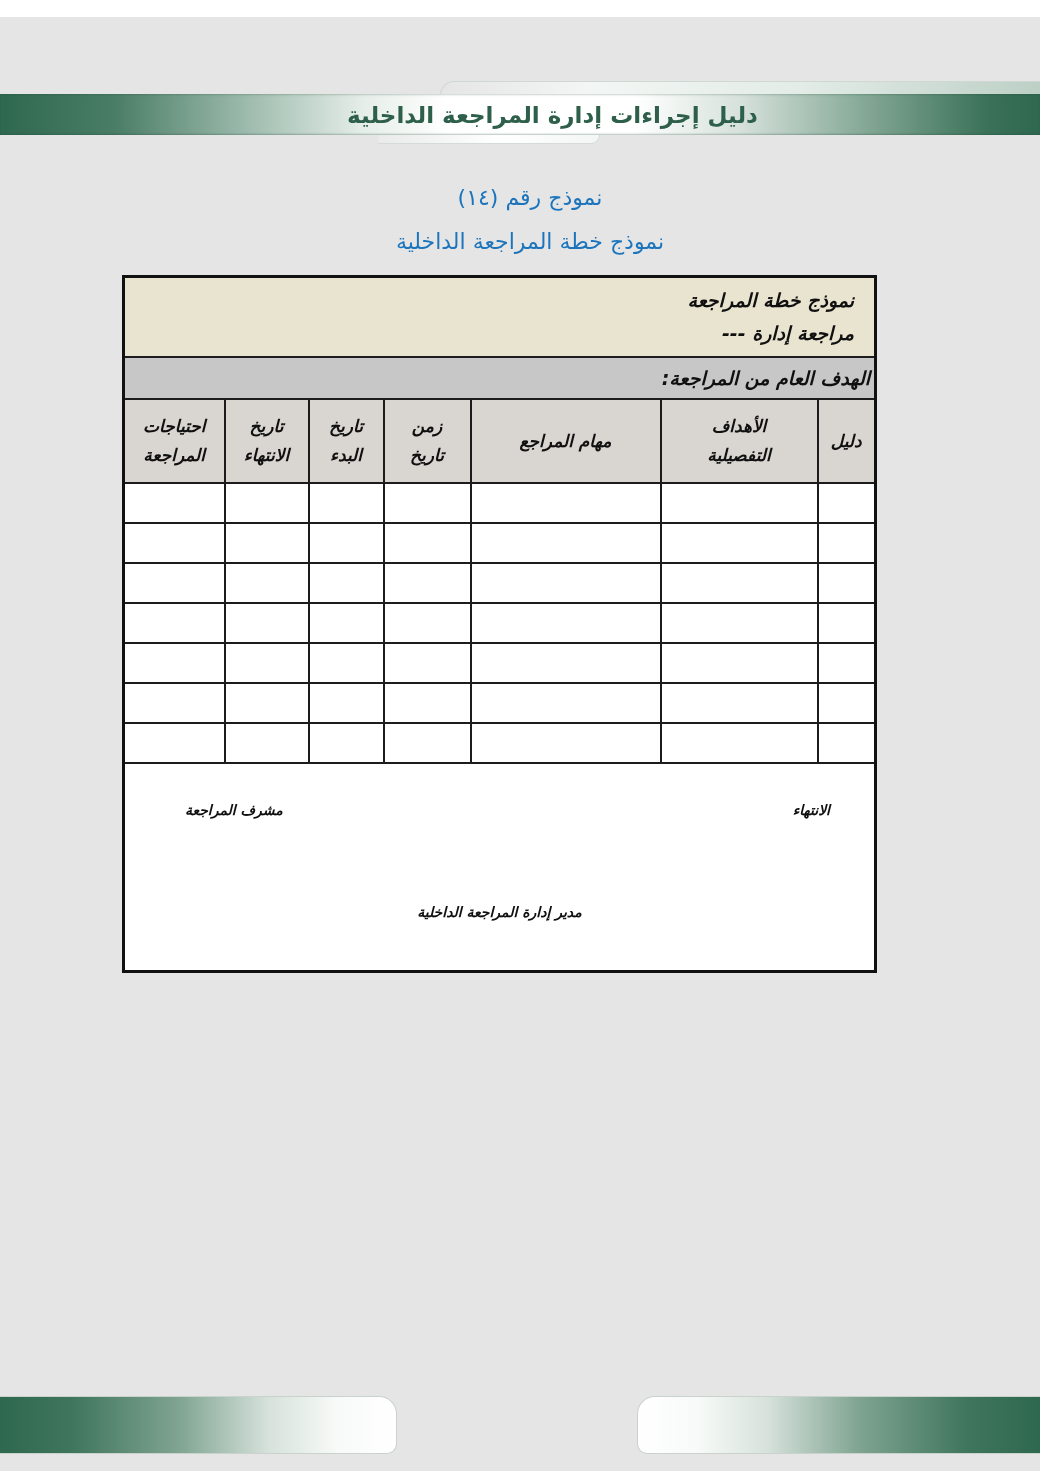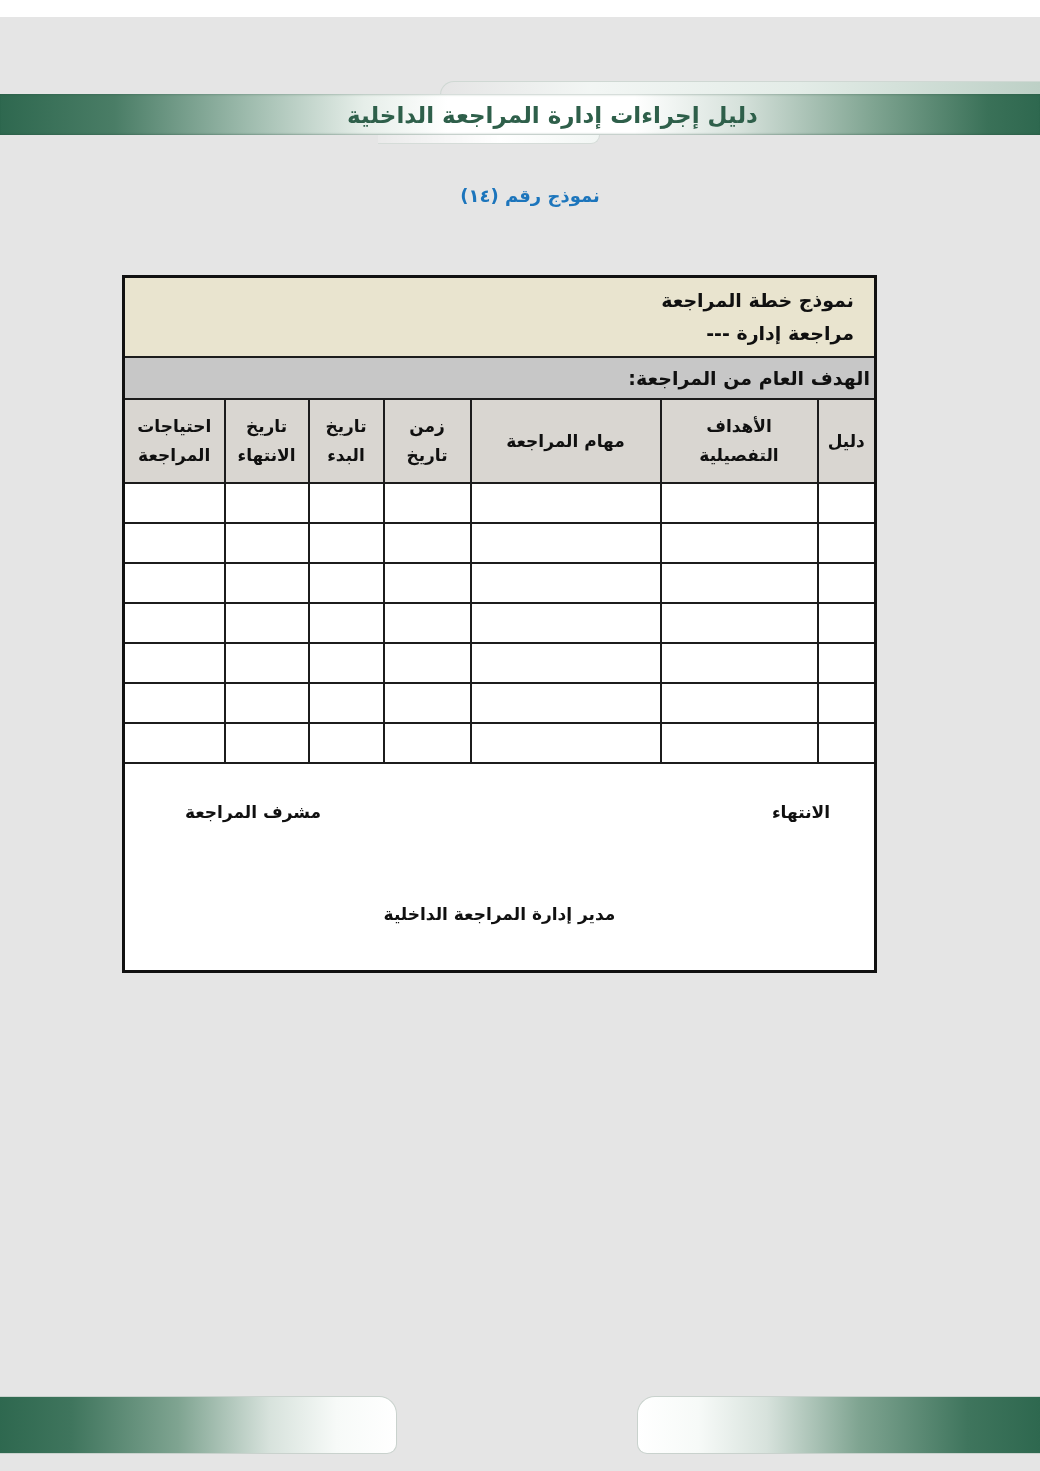--- a/index.html
+++ b/index.html
@@ -36,26 +36,26 @@
     border:1px solid #d5dcd8;border-top:none;border-left:none;
     background:linear-gradient(90deg,rgba(255,255,255,.2),#ffffff 55%,#f2f6f4 100%);
   }
   .band-title{
     position:absolute;left:405px;top:82px;width:295px;height:32px;
     display:flex;align-items:center;justify-content:center;
     color:var(--band-text-green);font-size:23px;font-weight:bold;white-space:nowrap;
   }
 
   
-  .doc-title{position:absolute;left:20px;width:1020px;text-align:center;color:var(--title-blue);font-weight:bold;font-size:18px;}
+  .doc-title{position:absolute;left:20px;width:1020px;text-align:center;color:var(--title-blue);font-weight:normal;font-size:22px;}
   .doc-title.first{top:168px;}
   .doc-title.second{top:212px;}
 
   
-  .form-table-wrap{position:absolute;top:258px;right:163px;left:123px;width:754px;}
+  .form-table-wrap{position:absolute;top:258px;right:163px;left:123px;width:754px;font-style:italic;}
   table.audit-form{
     width:754px;table-layout:fixed;border-collapse:collapse;direction:rtl;
     border:3px solid #111;
   }
   table.audit-form td, table.audit-form th{
     border:2px solid #1c1c1c;color:#101010;vertical-align:middle;
   }
   .row-form-header td{
     background:var(--form-header-beige);height:80px;
     text-align:right;padding:6px 20px 6px 10px;font-weight:bold;font-size:19px;line-height:33px;
@@ -64,21 +64,21 @@
     background:var(--objective-gray);height:42px;
     text-align:right;padding:2px 4px;font-weight:bold;font-size:19px;
   }
   .row-cols th{
     background:var(--column-header-gray);height:84px;
     text-align:center;font-weight:bold;font-size:17px;line-height:29px;
     white-space:pre-line;padding:2px 4px;
   }
   .row-empty td{height:40px;background:#fff;}
   .row-sign td{height:208px;background:#fff;position:relative;}
-  .sign-label{position:absolute;font-weight:bold;font-size:17px;color:#101010;white-space:nowrap;}
+  .sign-label{position:absolute;font-weight:bold;font-size:14px;color:#101010;white-space:nowrap;}
   .sign-auditor{top:38px;right:44px;}
   .sign-supervisor{top:38px;left:60px;}
   .sign-manager{top:140px;left:0;width:100%;text-align:center;}
 
   
   .footer-band{position:absolute;top:1379px;height:58px;}
   .footer-band.left{
     left:0;width:397px;border-radius:0 18px 10px 0;
     border:1px solid #C9D2CD;border-left:none;
     background:linear-gradient(90deg,#2E684F 0%,#3F755D 18%,#7FA491 45%,#D7E2DC 68%,#F7FAF8 85%,#FFFFFF 100%);
@@ -97,20 +97,21 @@
 <body>
 
 <div class="page">
 
   <div class="band-tab-top"></div>
   <div class="band-main"></div>
   <div class="band-tab-bottom"></div>
   <div class="band-title">دليل إجراءات إدارة المراجعة الداخلية</div>
 
   <div class="doc-title first">نموذج رقم (١٤)</div>
+  <div class="doc-title second">نموذج خطة المراجعة الداخلية</div>
 
   <div class="form-table-wrap">
     <table class="audit-form">
       <colgroup>
         <col style="width:58px">
           <col style="width:157px">
           <col style="width:190px">
         <col style="width:87px">
           <col style="width:75px">
           <col style="width:84px">
@@ -123,21 +124,21 @@
             <span style="display:block">مراجعة إدارة ---</span>
           </td>
         </tr>
         <tr class="row-objective">
           <td colspan="7">الهدف العام من المراجعة:</td>
         </tr>
         <tr class="row-cols">
           <th>دليل</th>
           <th>الأهداف
 التفصيلية</th>
-          <th>مهام المراجعة</th>
+          <th>مهام المراجع</th>
           <th>زمن
 تاريخ</th>
           <th>تاريخ
 البدء</th>
           <th>تاريخ
 الانتهاء</th>
           <th>احتياجات
 المراجعة</th>
         </tr>
       </tbody>

